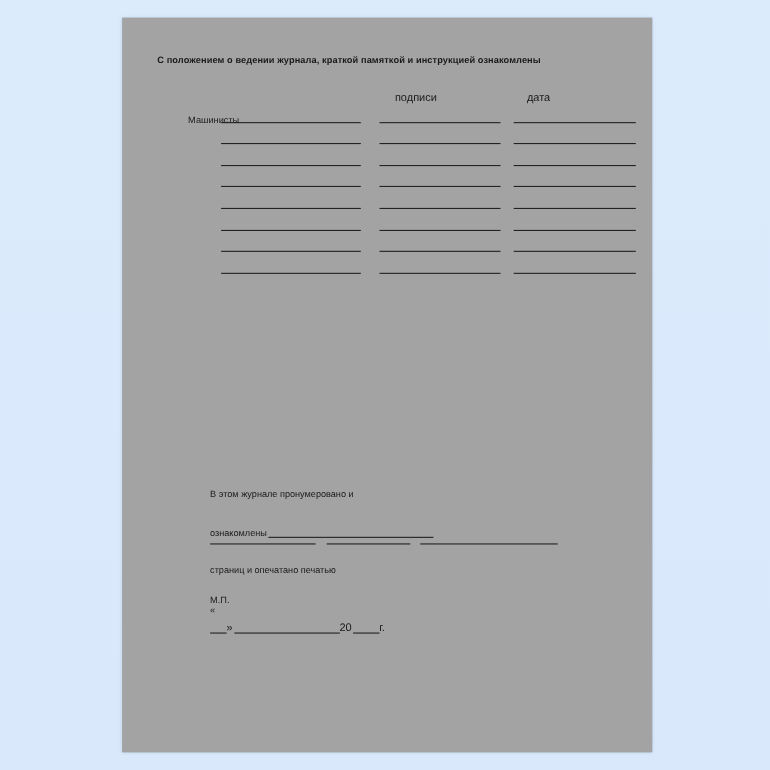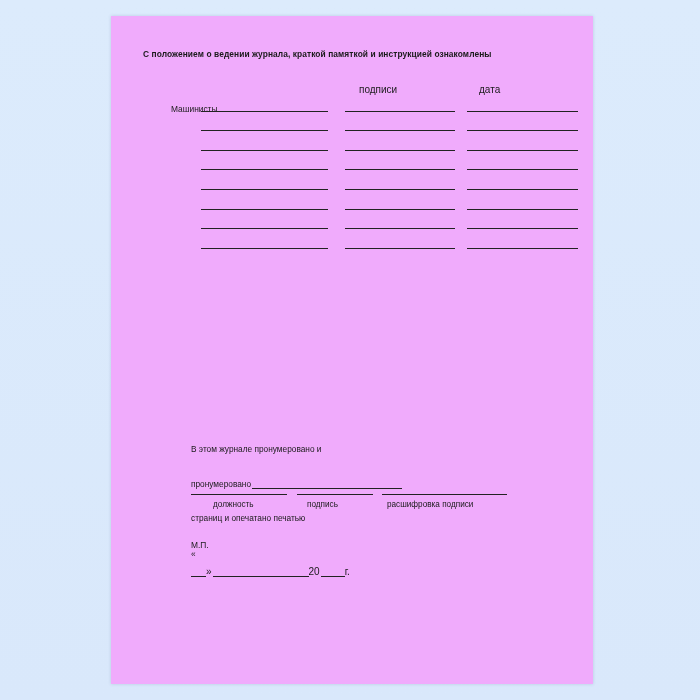--- a/index.html
+++ b/index.html
@@ -18,21 +18,21 @@
     left: 0; top: 0;
     width: 700px; height: 700px;
     background: linear-gradient(180deg, #dcebfc 0%, #d9e8fb 100%);
   }
   .page-sheet {
     position: absolute;
     left: 111px;
     top: 16px;
     width: 482px;
     height: 668px;
-    background: #f0abfc;
+    background: #a3a3a3;
     box-shadow: 0 0 3px rgba(80,110,150,0.25);
   }
   .doc-body {
     position: absolute;
     left: 0; top: 0;
     width: 482px;
     height: 668px;
     font-size: 8.5px;
     color: #1a1a1a;
   }
@@ -210,35 +210,30 @@
       </div>
       <div class="sig-row">
         <span class="sig-line c1"></span>
         <span class="sig-line c2"></span>
         <span class="sig-line c3"></span>
       </div>
     </div>
 
     <div class="note-block">
       <div class="note-line">В этом журнале пронумеровано и</div>
-      <div class="note-line"><span>пронумеровано</span><span class="inline-rule"></span></div>
+      <div class="note-line"><span>ознакомлены</span><span class="inline-rule"></span></div>
       <div class="note-line">страниц и опечатано печатью</div>
     </div>
 
     <div class="sign-rules">
       <span class="r r1"></span>
       <span class="r r2"></span>
       <span class="r r3"></span>
     </div>
 
-    <div class="sign-labels">
-      <span class="lbl-post">должность</span>
-      <span class="lbl-sign">подпись</span>
-      <span class="lbl-decode">расшифровка  подписи</span>
-    </div>
 
     <div class="mp">М.П.</div>
 
     <div class="quote-open">«</div>
 
     <div class="date-line"><span class="u u-day"></span><span>»</span><span class="u u-month"></span><span>20</span><span class="u u-year"></span><span>г.</span></div>
 
   </div>
 </div>
 

